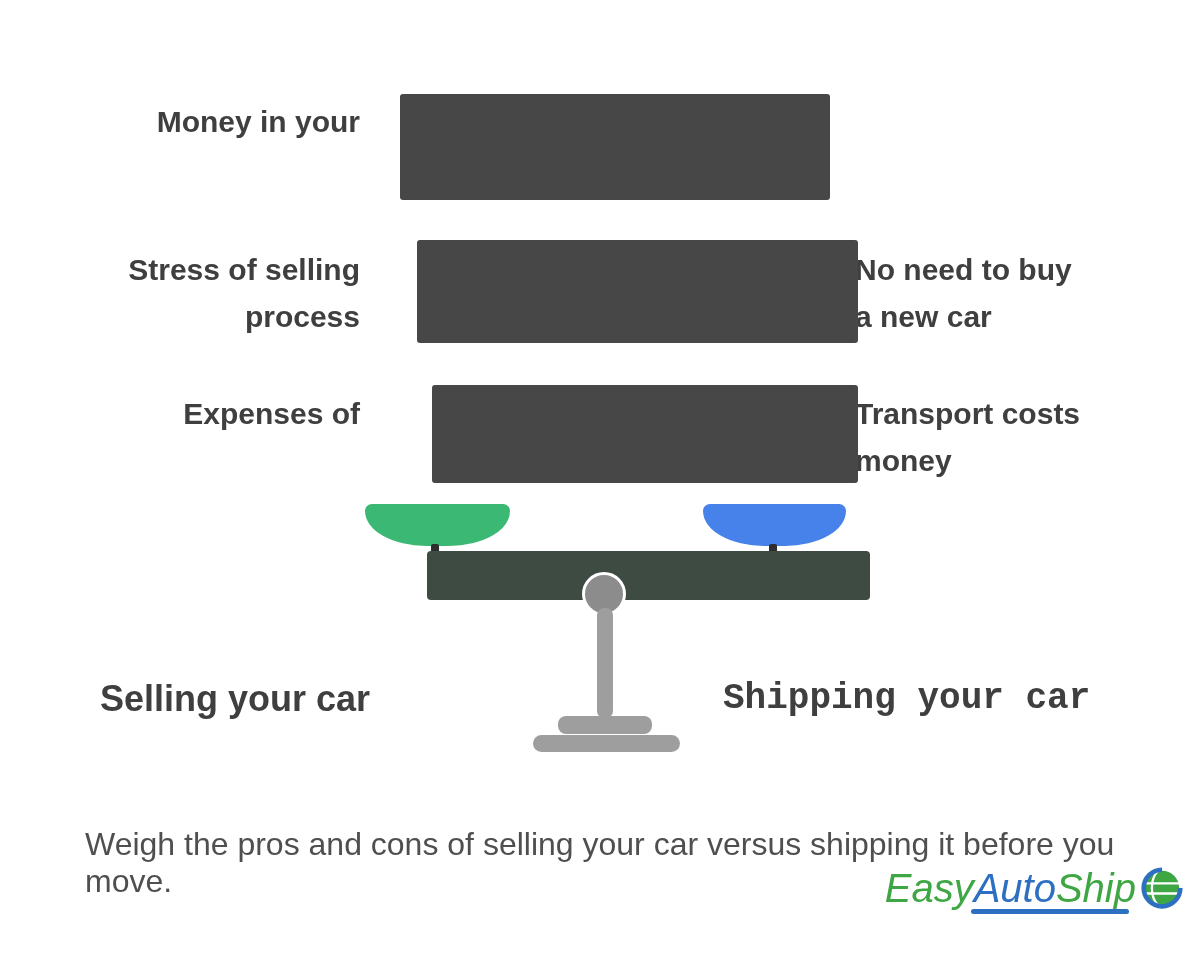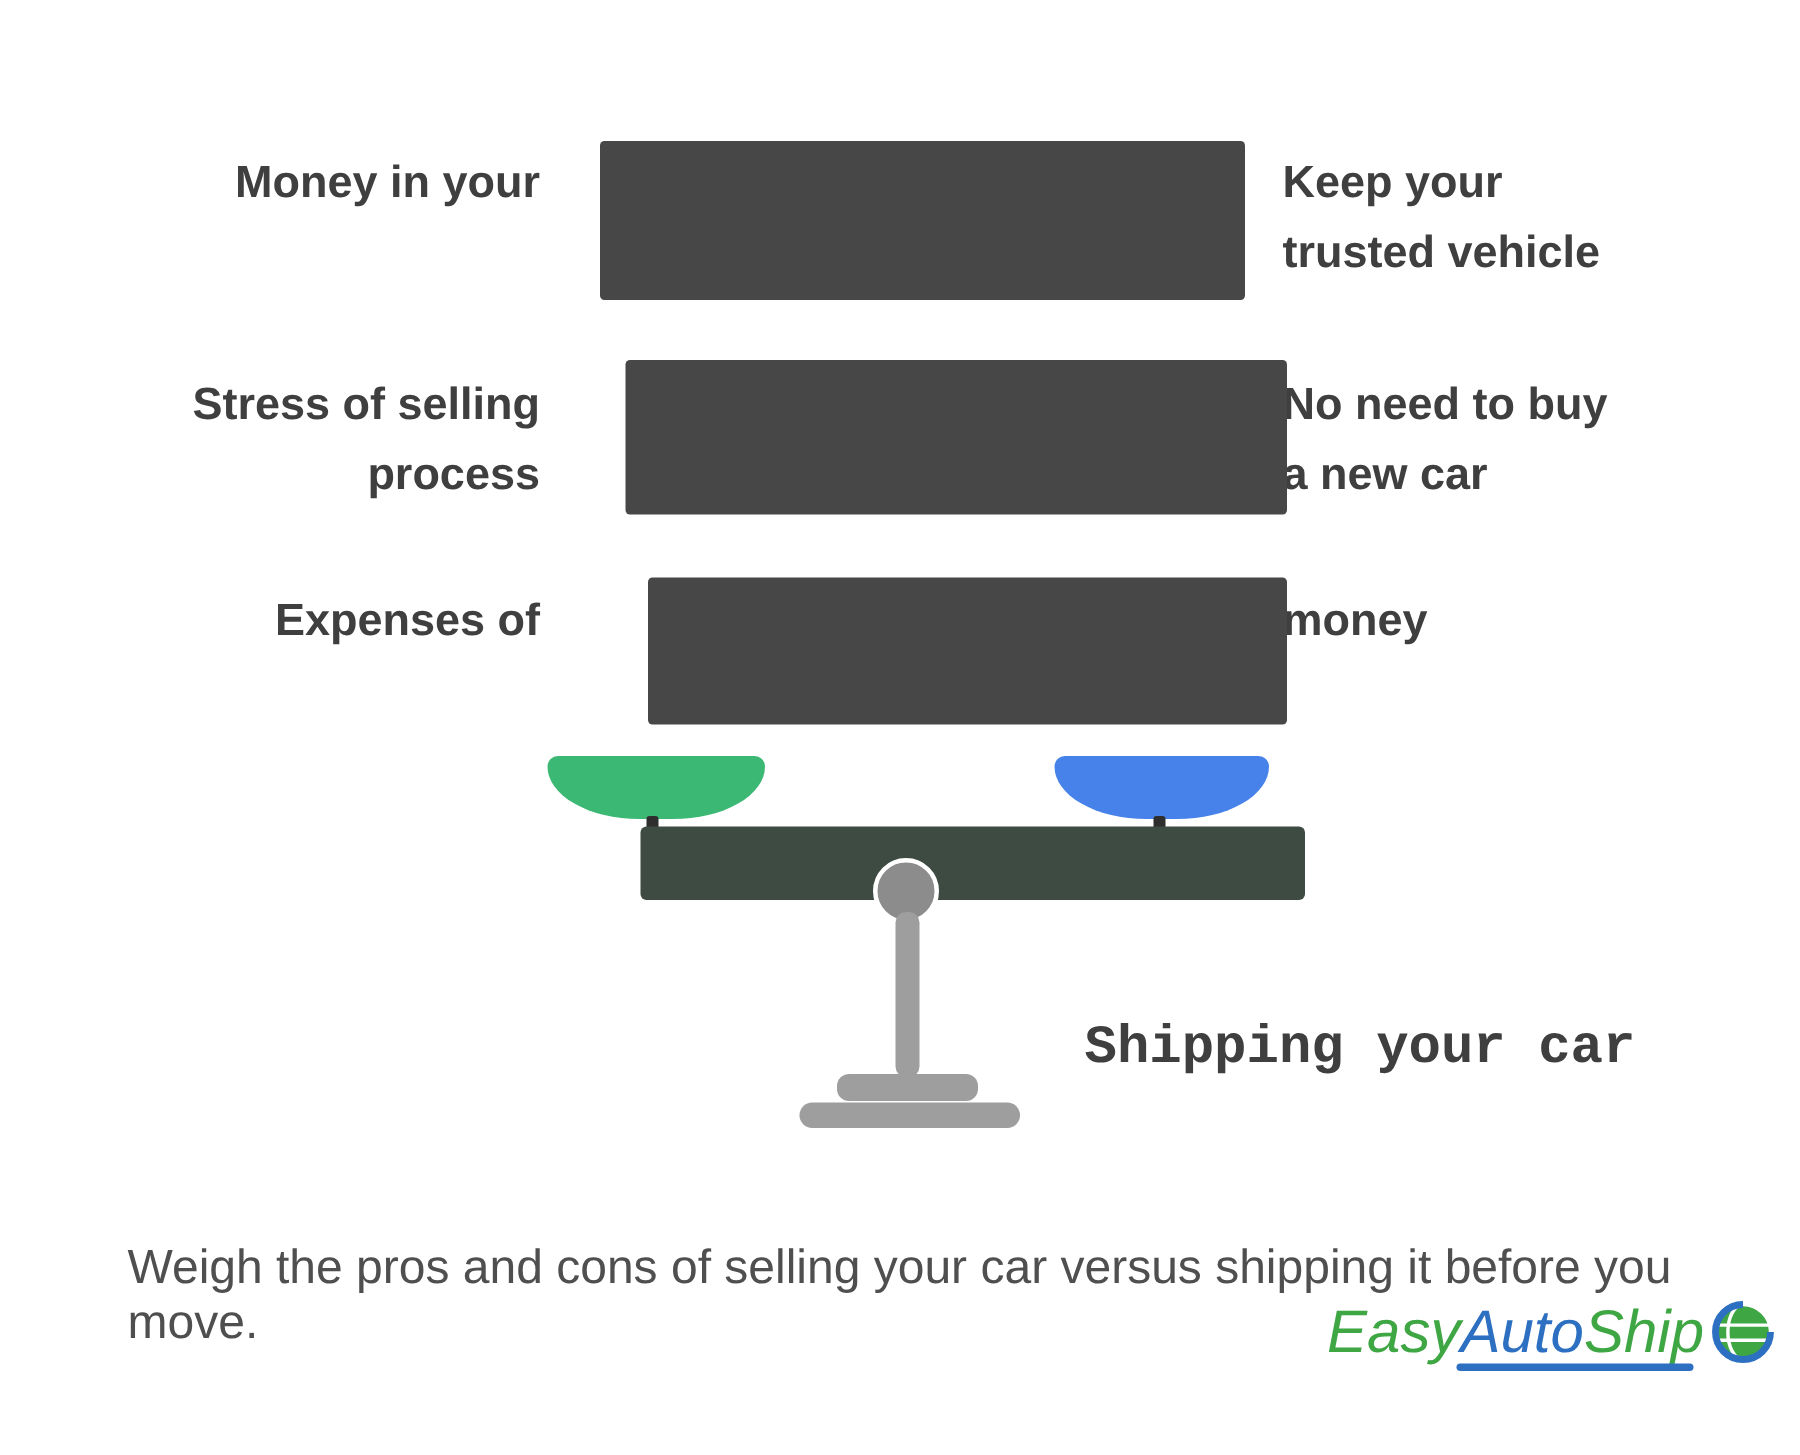--- a/index.html
+++ b/index.html
@@ -52,46 +52,44 @@
     <div>Money in your</div>
   </div>
   <div class="side-label left-col row1">
     <div>Stress of selling</div>
     <div>process</div>
   </div>
   <div class="side-label left-col row2">
     <div>Expenses of</div>
   </div>
 
-  <div class="side-label right-col row0">
-    <div>Keep your</div>
-    <div>trusted vehicle</div>
-  </div>
   <div class="side-label right-col row1">
     <div>No need to buy</div>
     <div>a new car</div>
   </div>
   <div class="side-label right-col row2">
+    <div>Transport costs</div>
     <div>money</div>
   </div>
 
   <div class="banner banner-0"></div>
   <div class="banner banner-1"></div>
   <div class="banner banner-2"></div>
 
   <div class="pan pan-left"></div>
   <div class="pan pan-right"></div>
   <div class="hanger hanger-left"></div>
   <div class="hanger hanger-right"></div>
   <div class="beam"></div>
   <div class="pivot"></div>
   <div class="post"></div>
   <div class="base-top"></div>
   <div class="base-bottom"></div>
 
+  <div class="footer-label footer-left">Selling your car</div>
   <div class="footer-label footer-right">Shipping your car</div>
 
   <div class="caption">Weigh the pros and cons of selling your car versus shipping it before you move.</div>
 
   <div class="logo">
     <div class="logo-text">
       <span class="logo-easy">Easy</span><span class="logo-auto">Auto</span><span class="logo-ship">Ship</span>
       <span class="logo-underline"></span>
     </div>
     <svg class="logo-globe" viewBox="0 0 48 48">

